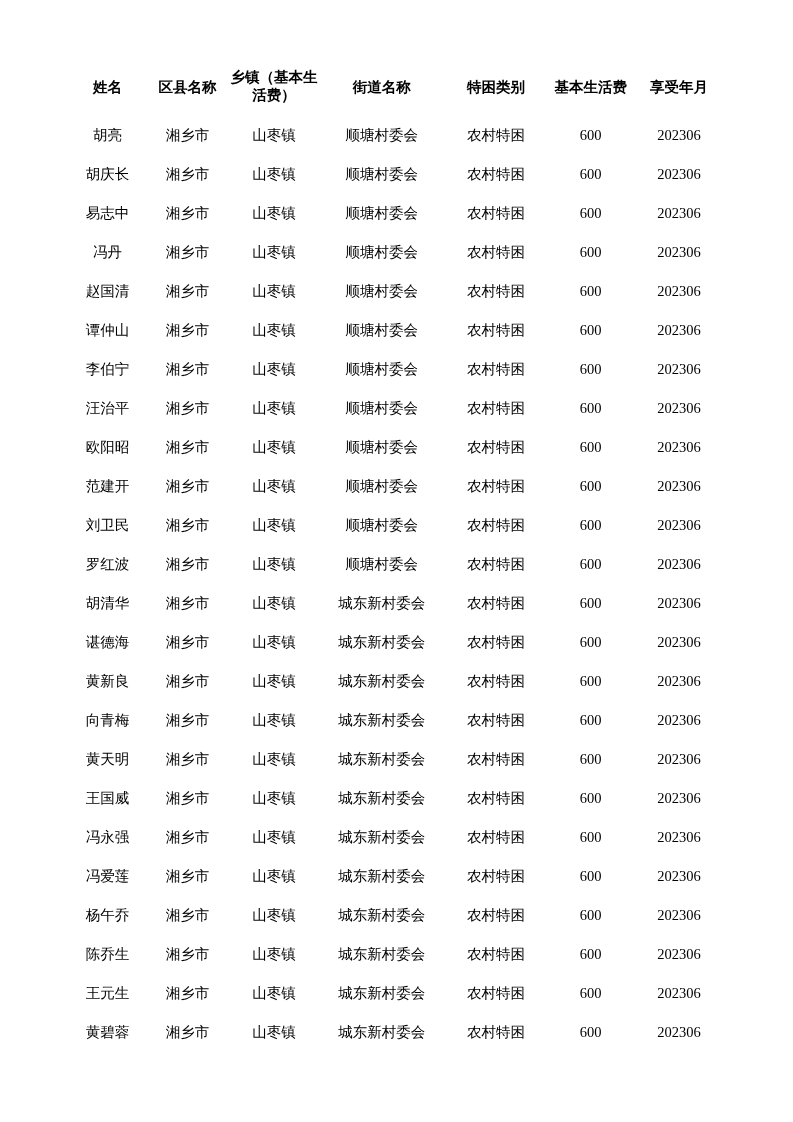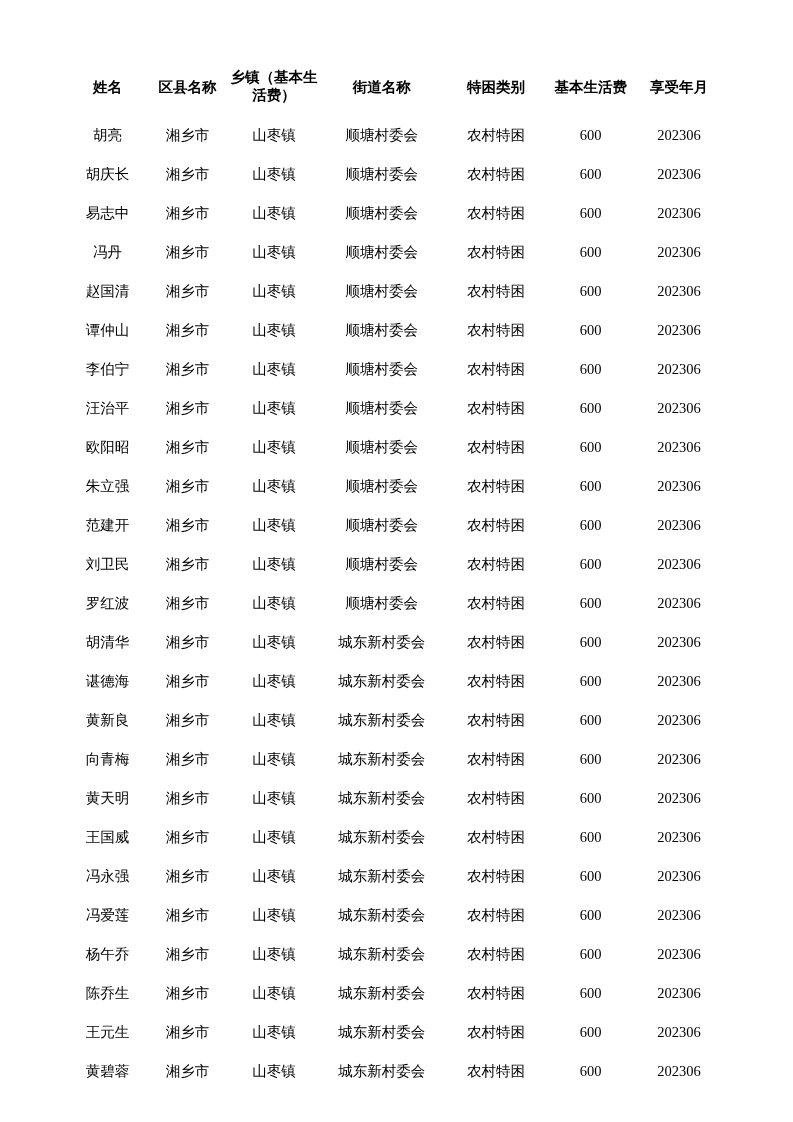--- a/index.html
+++ b/index.html
@@ -160,29 +160,20 @@
         <tr>
           <td>欧阳昭</td>
           <td>湘乡市</td>
           <td>山枣镇</td>
           <td>顺塘村委会</td>
           <td>农村特困</td>
           <td>600</td>
           <td>202306</td>
         </tr>
         <tr>
-          <td>朱立强</td>
-          <td>湘乡市</td>
-          <td>山枣镇</td>
-          <td>顺塘村委会</td>
-          <td>农村特困</td>
-          <td>600</td>
-          <td>202306</td>
-        </tr>
-        <tr>
           <td>范建开</td>
           <td>湘乡市</td>
           <td>山枣镇</td>
           <td>顺塘村委会</td>
           <td>农村特困</td>
           <td>600</td>
           <td>202306</td>
         </tr>
         <tr>
           <td>刘卫民</td>

